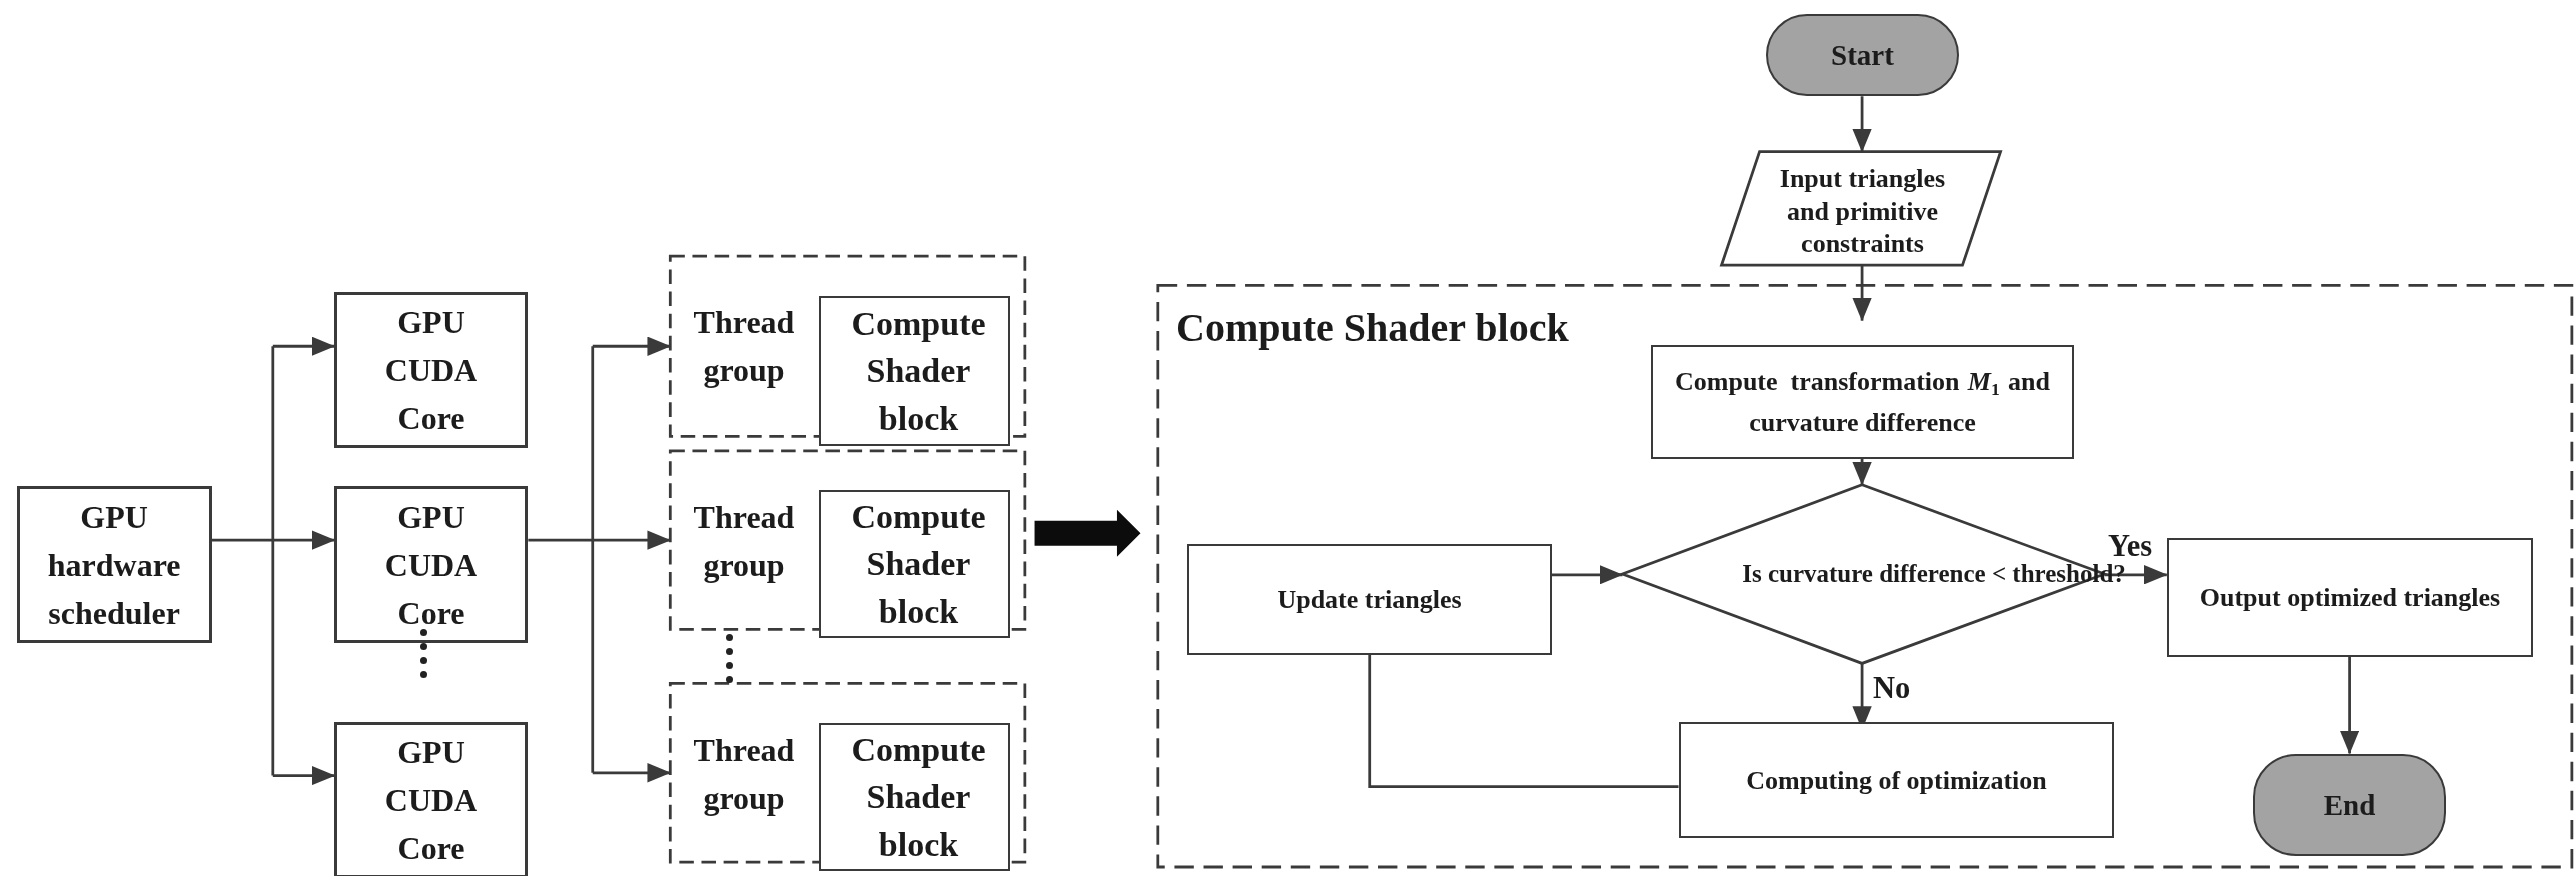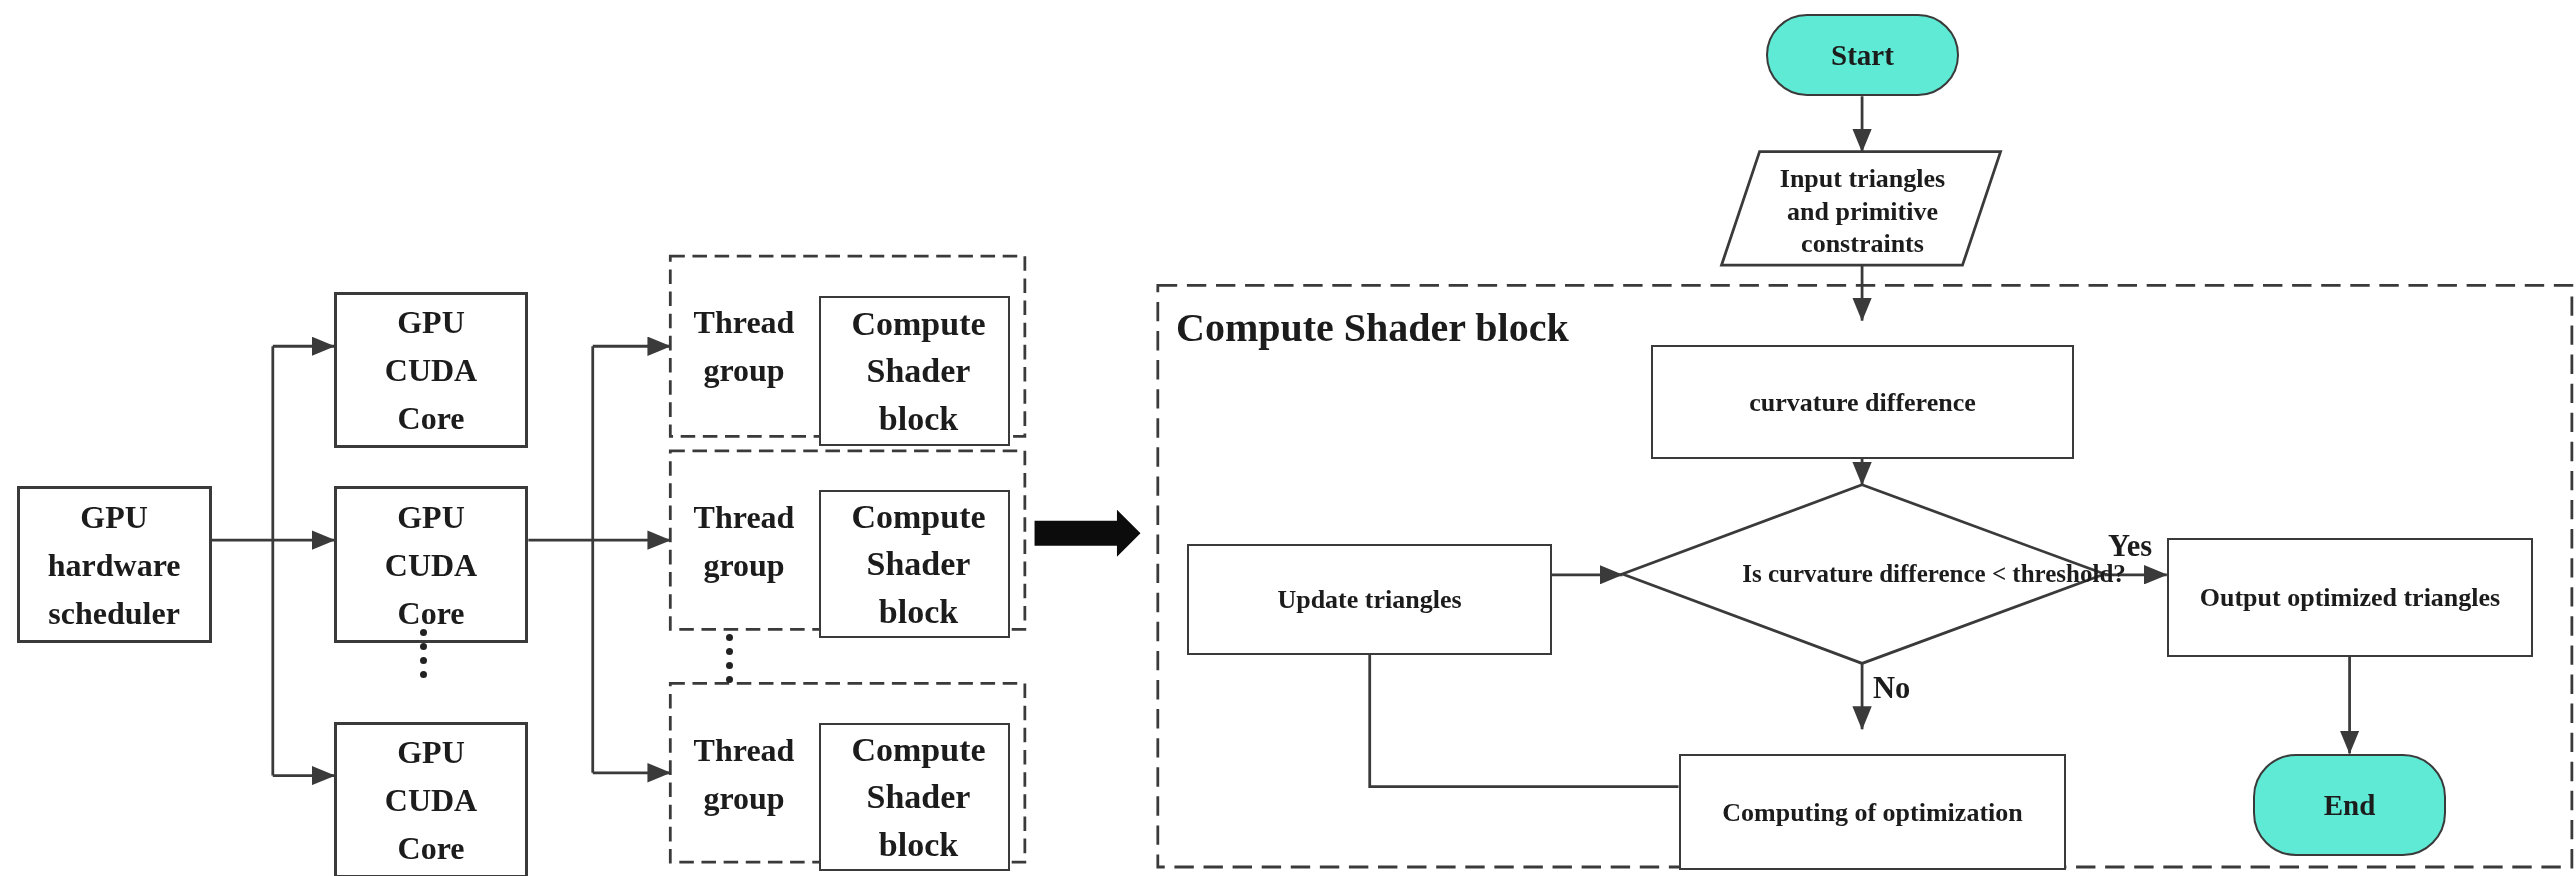--- a/index.html
+++ b/index.html
@@ -18,21 +18,21 @@
     position: absolute;
     display: flex;
     flex-direction: column;
     align-items: center;
     justify-content: center;
     text-align: center;
     box-sizing: border-box;
   }
   .solid  { background: #ffffff; border: 3.5px solid #3a3a3a; margin-top: 24px; }
   .thin   { border-width: 2.8px; }
-  .stadium { background: #5eead4; border: 2.8px solid #3a3a3a; border-radius: 43px; }
+  .stadium { background: #a3a3a3; border: 2.8px solid #3a3a3a; border-radius: 43px; }
   .f46 { font-size: 32px; line-height: 1.5; }
   .f44 { font-size: 34px; line-height: 1.4; padding-left: 8px; }
   .f42 { font-size: 29px; line-height: 1.2; }
   .f38 { font-size: 26px; line-height: 1.5; }
   .f36 { font-size: 25px; line-height: 1.3; }
   .plabel { font-size: 26px; line-height: 1.26; }
   .biglabel { font-size: 40px; line-height: 1.1; }
   .yn { position: absolute; font-size: 30.5px; line-height: 1; }
   .line { display: block; }
   .pre { white-space: pre; }
@@ -156,39 +156,42 @@
     <span>Start</span>
   </div>
 
   <div class="node plabel" style="left:1722px; top:152px; width:281px; height:120px;">
     <span class="line">Input triangles</span>
     <span class="line">and primitive</span>
     <span class="line">constraints</span>
   </div>
 
   <div class="node solid thin f38" style="left:1651px; top:321px; width:423px; height:114px;">
+    <span class="line">
+      <span class="pre">Compute  transformation</span><span class="mvar gapl">M</span><sub class="msub">1</sub><span class="gapl">and</span>
+    </span>
     <span class="line">curvature difference</span>
   </div>
 
   <div class="node f36" style="left:1693px; top:485px; width:482px; height:179px;">
     <span>Is curvature difference &lt; threshold?</span>
   </div>
 
   <div class="yn" style="left:2108px; top:531px;">Yes</div>
   <div class="yn" style="left:1873px; top:673px;">No</div>
 
   <div class="node solid thin f38" style="left:1187px; top:520px; width:365px; height:111px;">
     <span>Update triangles</span>
   </div>
 
   <div class="node solid thin f38" style="left:2167px; top:514px; width:366px; height:119px;">
     <span>Output optimized triangles</span>
   </div>
 
-  <div class="node solid thin f38" style="left:1679px; top:730px; width:387px; height:116px;">
+  <div class="node solid thin f38" style="left:1679px; top:698px; width:435px; height:116px;">
     <span>Computing of optimization</span>
   </div>
 
   <div class="node stadium f42" style="left:2253px; top:754px; width:193px; height:102px;">
     <span>End</span>
   </div>
 
 </div>
 
 

